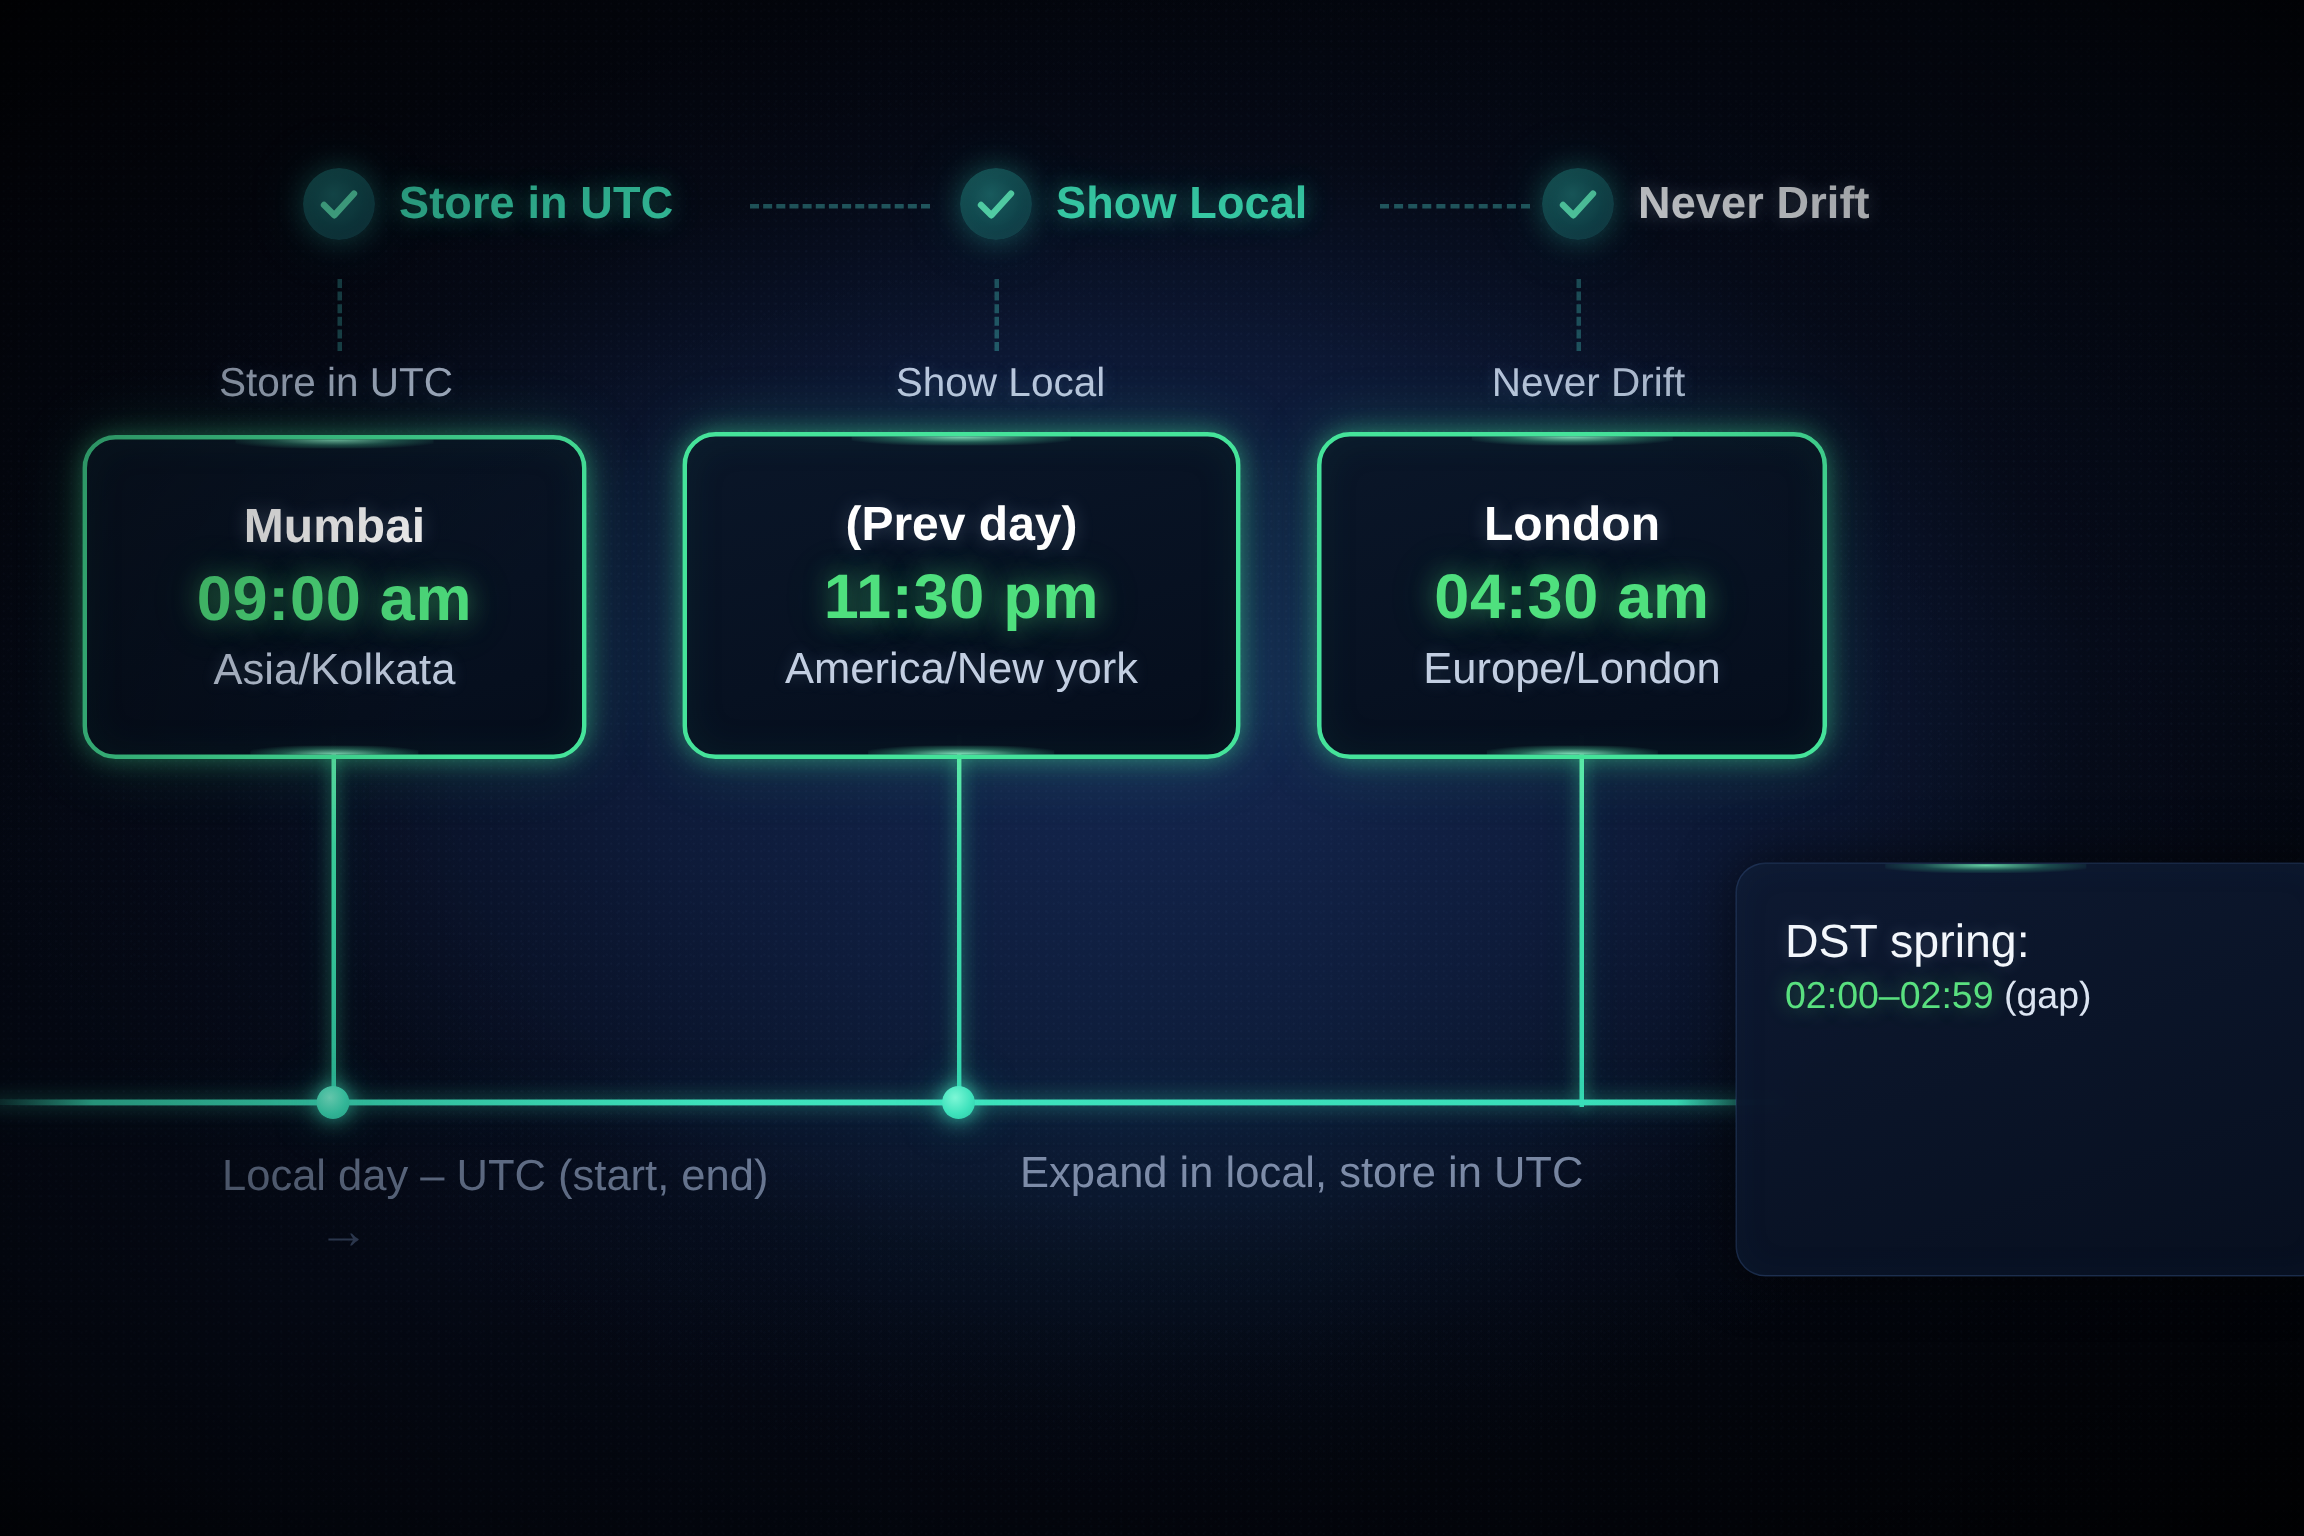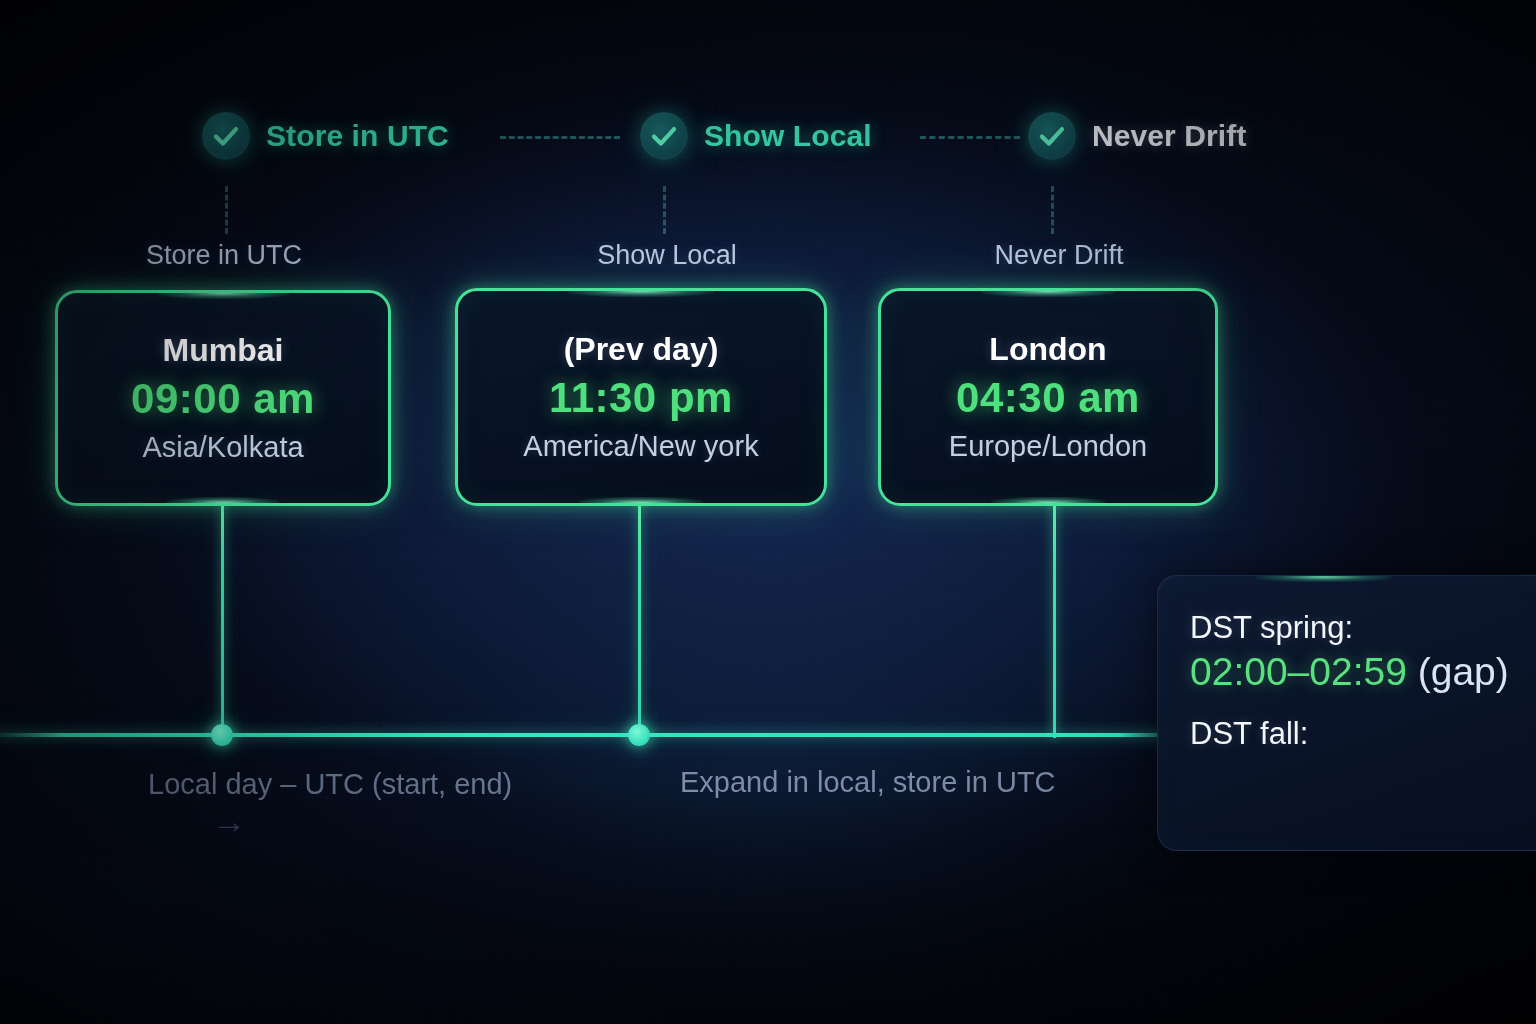--- a/index.html
+++ b/index.html
@@ -236,21 +236,21 @@
     pointer-events: none;
   }
   .dst-title {
     font-size: 31px;
     color: #f3f7fc;
     margin-bottom: 4px;
     white-space: nowrap;
     text-shadow: 0 0 10px rgba(200,225,255,0.2);
   }
   .dst-value {
-    font-size: 39px;
+    font-size: 25px;
     white-space: nowrap;
     margin-bottom: 22px;
   }
   .dst-value:last-child { margin-bottom: 0; }
   .dst-num {
     color: #59e07f;
     font-weight: 500;
     text-shadow: 0 0 14px rgba(89,224,127,0.45);
   }
   .dst-note {
@@ -330,17 +330,16 @@
 
   <div class="caption caption-dim" style="left:148px; top:768px;">Local day – UTC (start, end)</div>
   <div class="arrow-glyph" style="left:212px; top:802px;">→</div>
   <div class="caption" style="left:680px; top:766px;">Expand in local, store in UTC</div>
 
   <div id="dst-panel" style="left:1113px; top:575px; width:397px; height:276px;margin-left:44px;">
     <div class="dst-title">DST spring:</div>
     <div class="dst-value">
       <span class="dst-num">02:00–02:59</span><span class="dst-note"> (gap)</span>
     </div>
-    <div class="dst-title">DST fall:</div>
   </div>
 
   <div id="vignette"></div>
 </div>
 
 </body></html>

